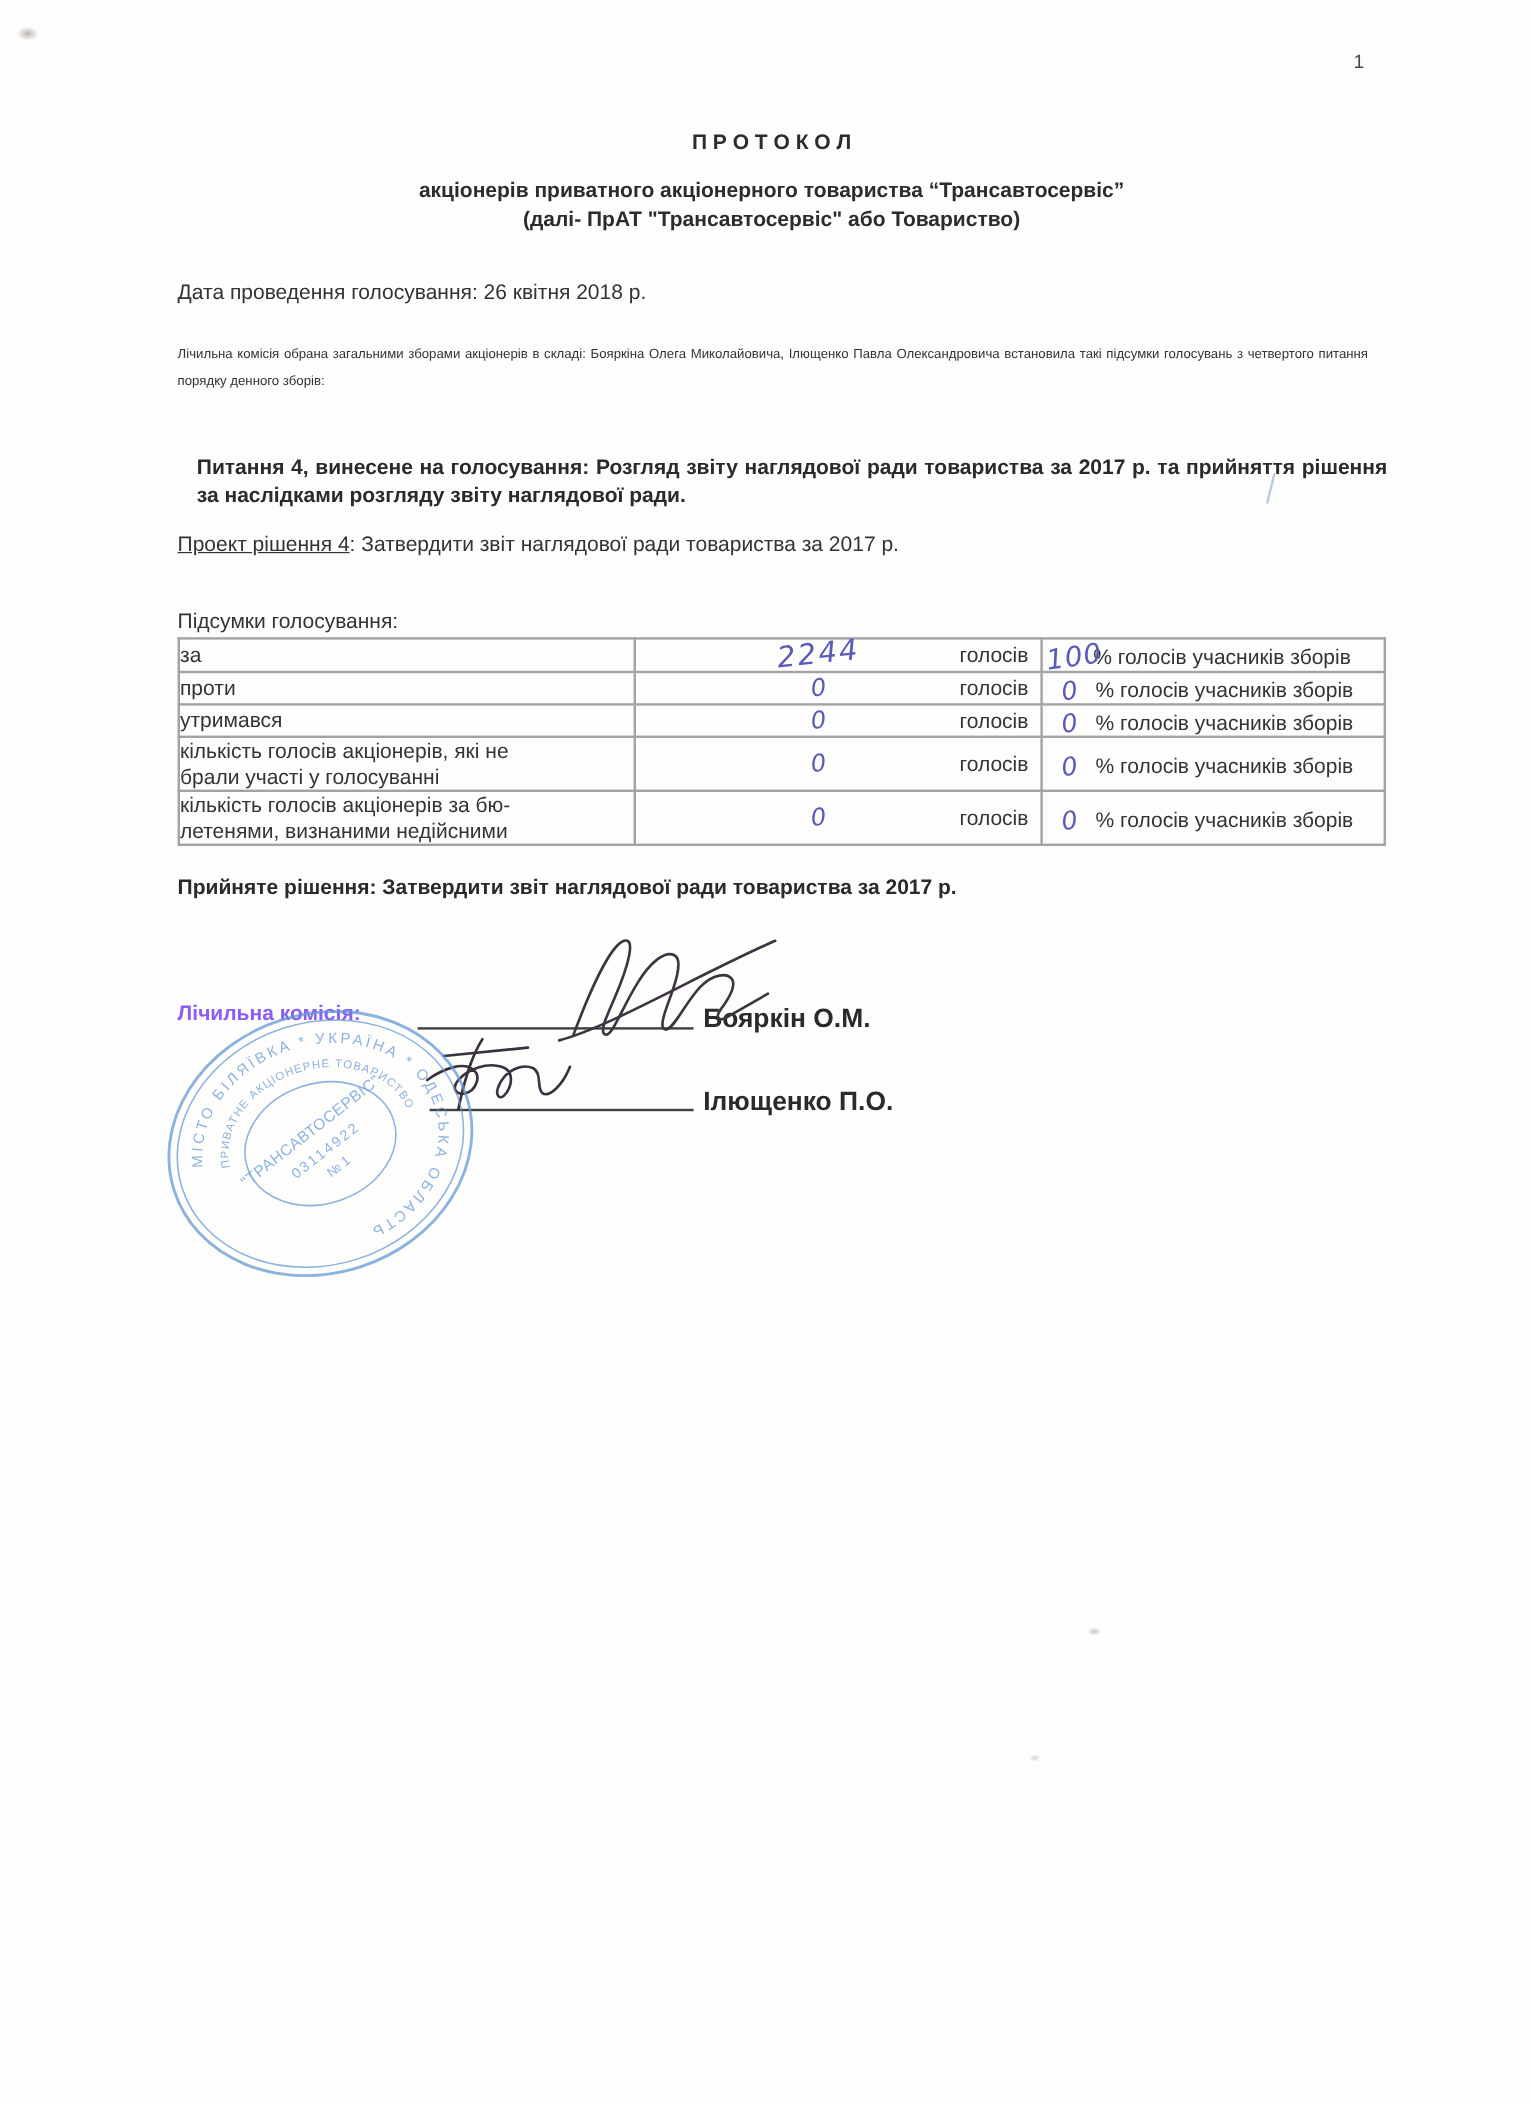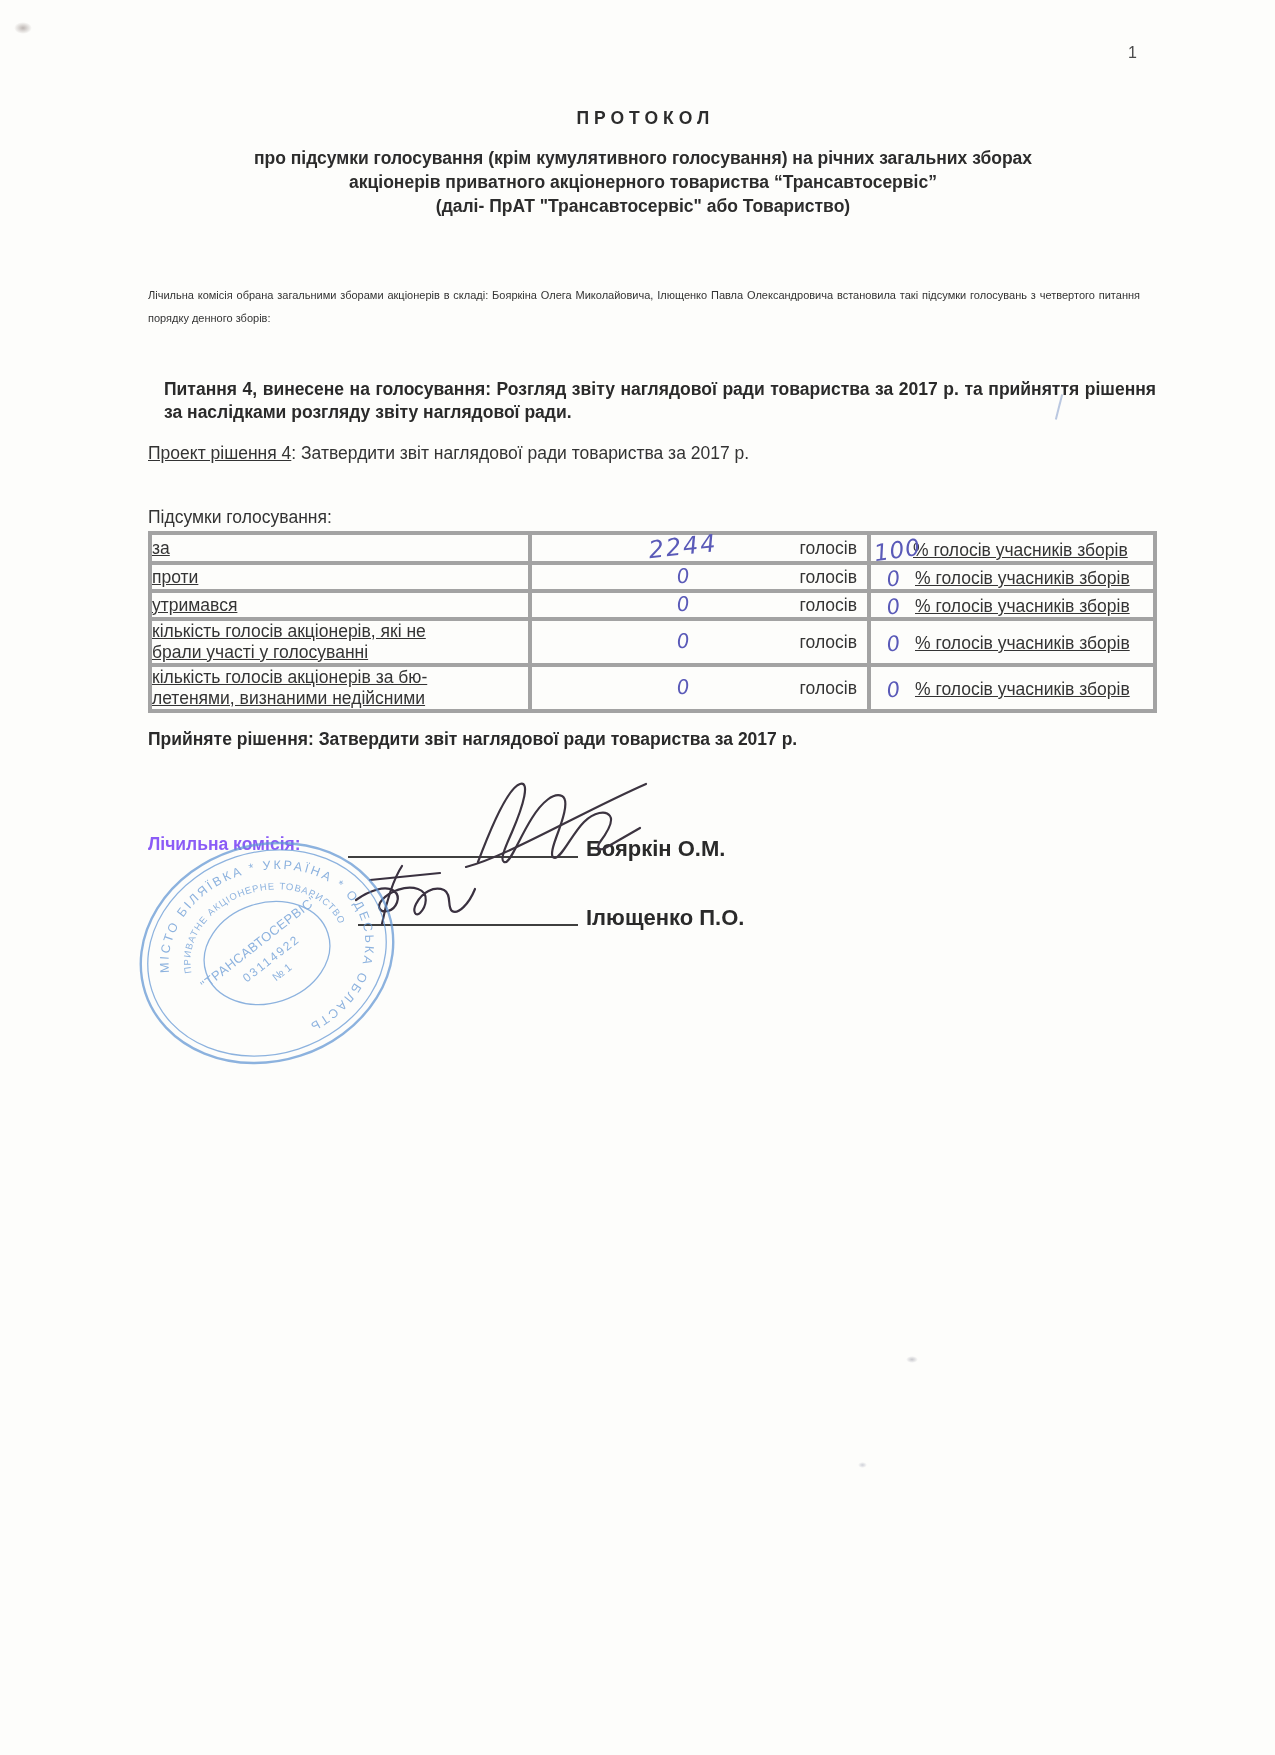--- a/index.html
+++ b/index.html
@@ -39,21 +39,21 @@
   .draft { left:148px; top:443px; width:992px; font-size:17.5px; }
   .draft .u { text-decoration:underline; }
 
   .results-heading { left:148px; top:507px; font-size:17.5px; }
 
   table.votes {
     position:absolute; left:148px; top:531px;
     width:1005px; border-collapse:collapse; table-layout:fixed;
     font-size:17.5px; color:#343434;
   }
-  table.votes td { border:4px solid #a3a3a3; padding:0; vertical-align:middle;text-decoration:underline; }
+  table.votes td { border:2px solid #a3a3a3; padding:0; vertical-align:middle; }
   table.votes col.c1 { width:380px; }
   table.votes col.c2 { width:339px; }
   table.votes col.c3 { width:286px; }
   table.votes tr.r1, table.votes tr.r2, table.votes tr.r3 { height:27px; }
   table.votes tr.r4, table.votes tr.r5 { height:45px; }
   td.lbl { padding-left:10px; line-height:21px; }
   td.lbl span { display:block; }
   td.cnt { position:relative; }
   .votes-word { position:absolute; right:10px; top:50%; transform:translateY(-50%); }
   .vote-ink {
@@ -100,25 +100,25 @@
 </style>
 </head>
 <body>
 
 <div class="page">
 
   <div class="abs page-number">1</div>
 
   <div class="abs title-block">
     <div class="title-line">П Р О Т О К О Л</div>
-    <div>про підсумки голосування (крім кумулятивного голосування) на річних загальних зборах</div>
     <div>акціонерів приватного акціонерного товариства “Трансавтосервіс”</div>
     <div>(далі- ПрАТ "Трансавтосервіс" або Товариство)</div>
   </div>
 
+  <div class="abs date-line">Дата проведення голосування: 26 квітня 2018 р.</div>
 
   <div class="abs paragraph">Лічильна комісія обрана загальними зборами акціонерів в складі: Бояркіна Олега Миколайовича, Ілющенко Павла Олександровича встановила такі підсумки голосувань з четвертого питання порядку денного зборів:</div>
 
   <div class="abs question">Питання 4, винесене на голосування: Розгляд звіту наглядової ради товариства за 2017 р. та прийняття рішення за наслідками розгляду звіту наглядової ради.</div>
 
   <div class="abs draft">
     <span class="u">Проект рішення 4</span><span>: Затвердити звіт наглядової ради товариства за 2017 р.</span>
   </div>
 
   <div class="abs results-heading">Підсумки голосування:</div>

